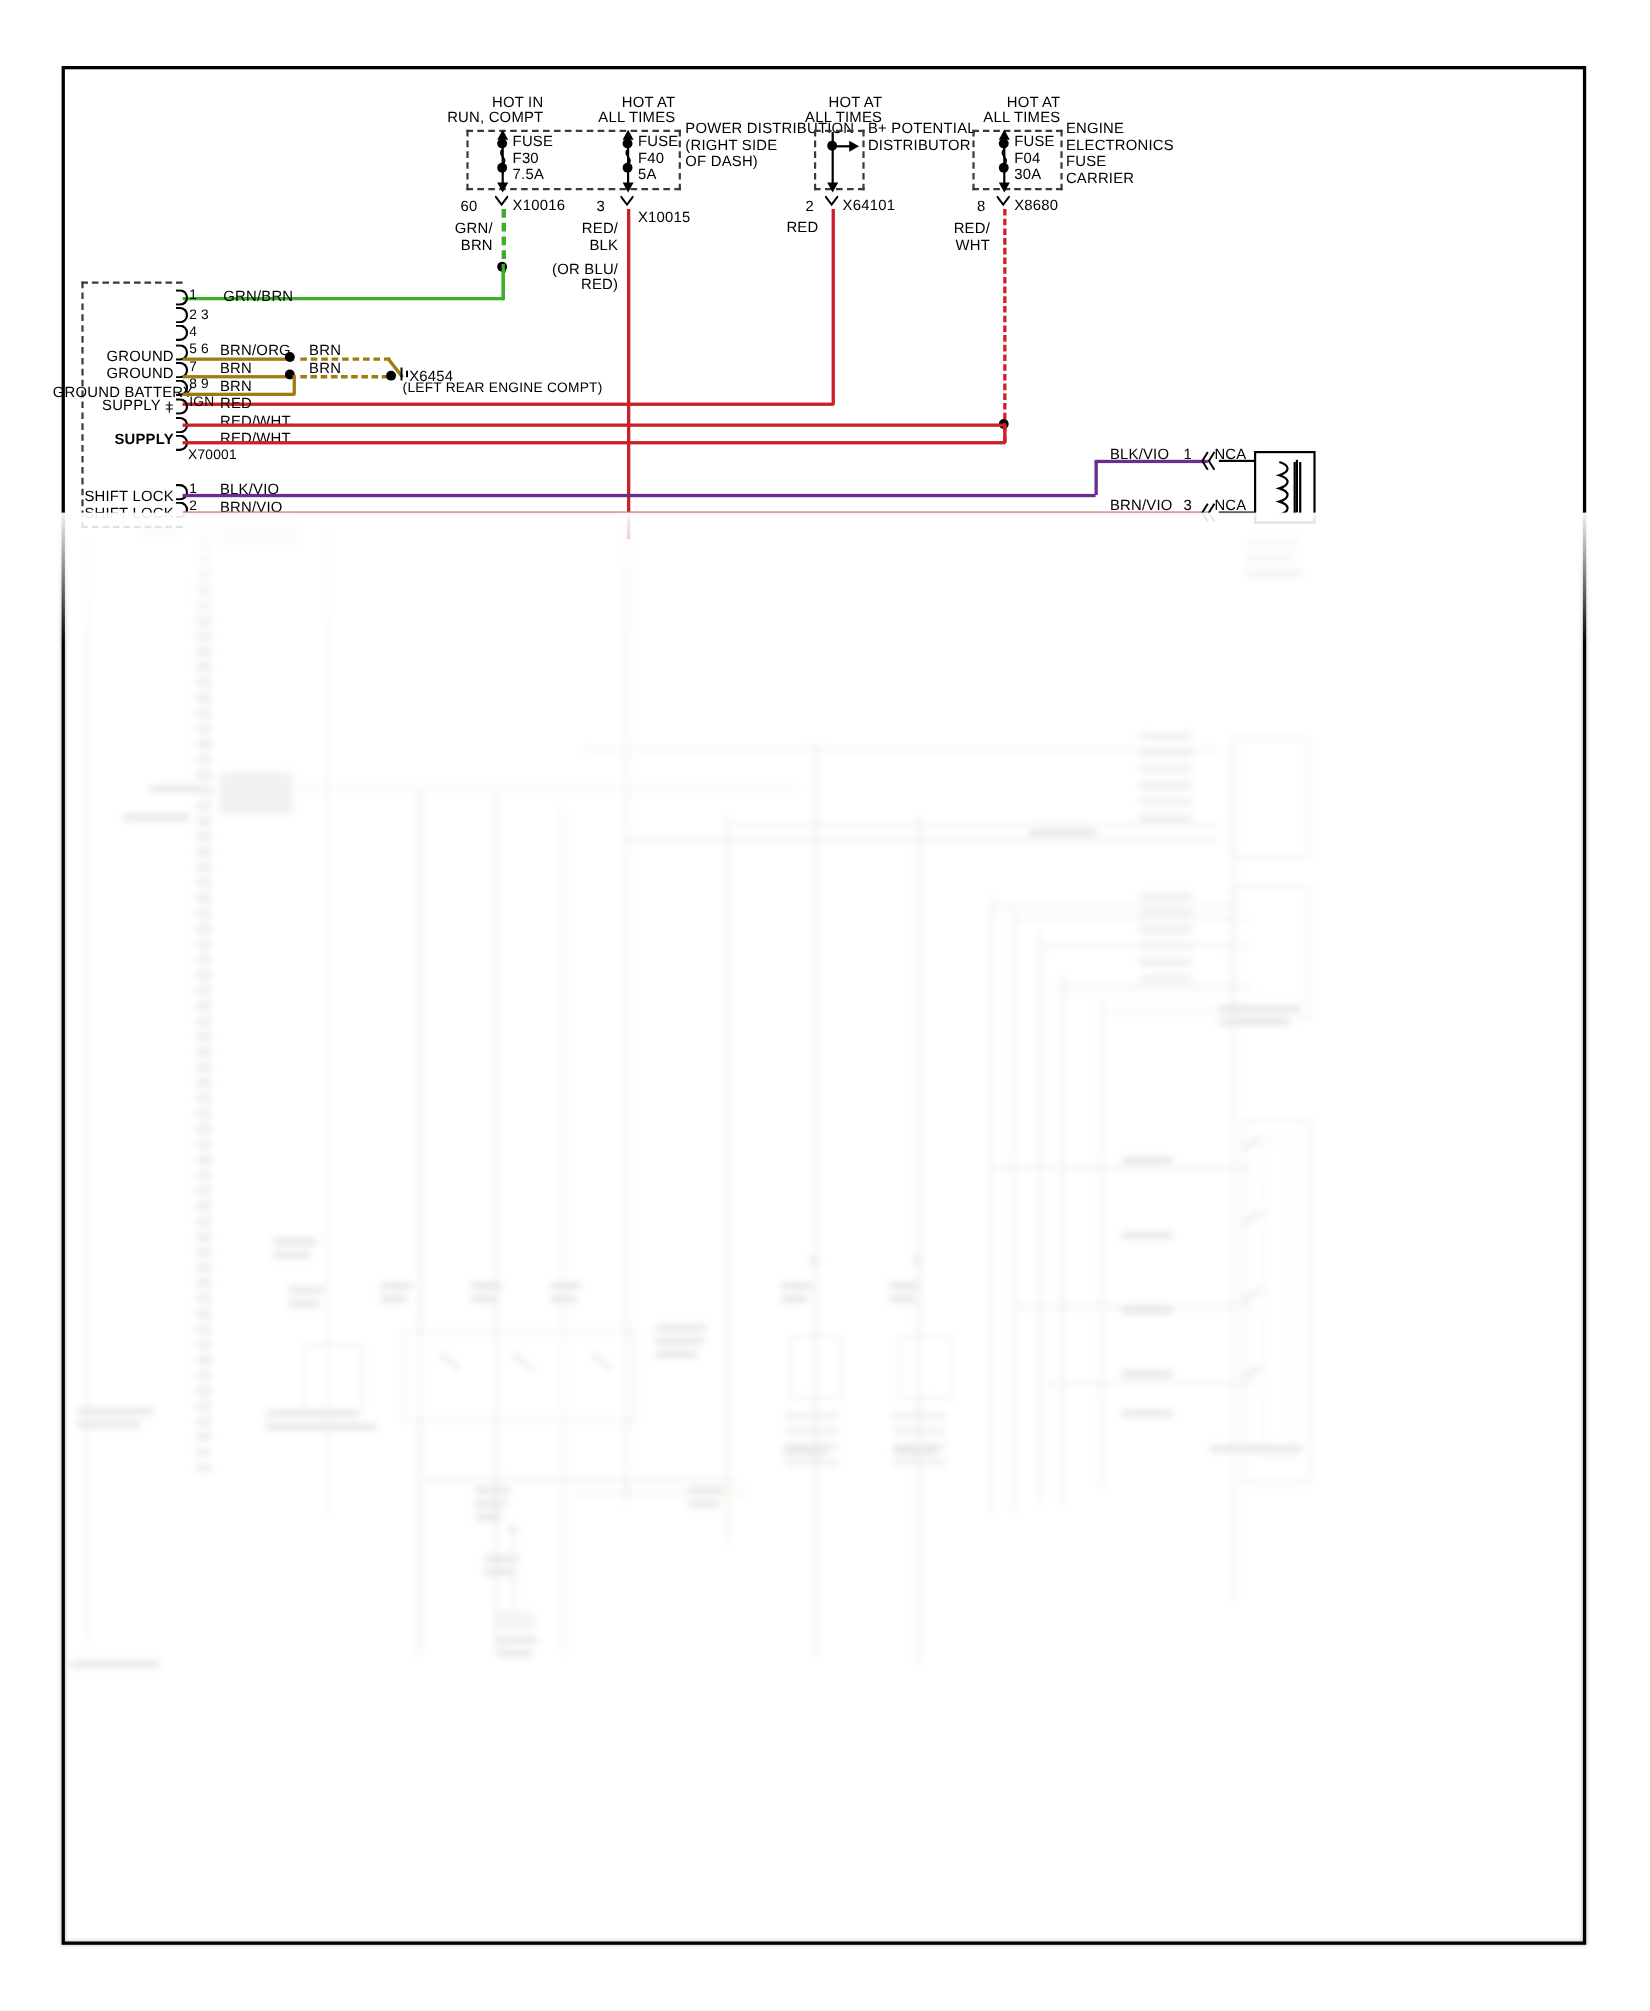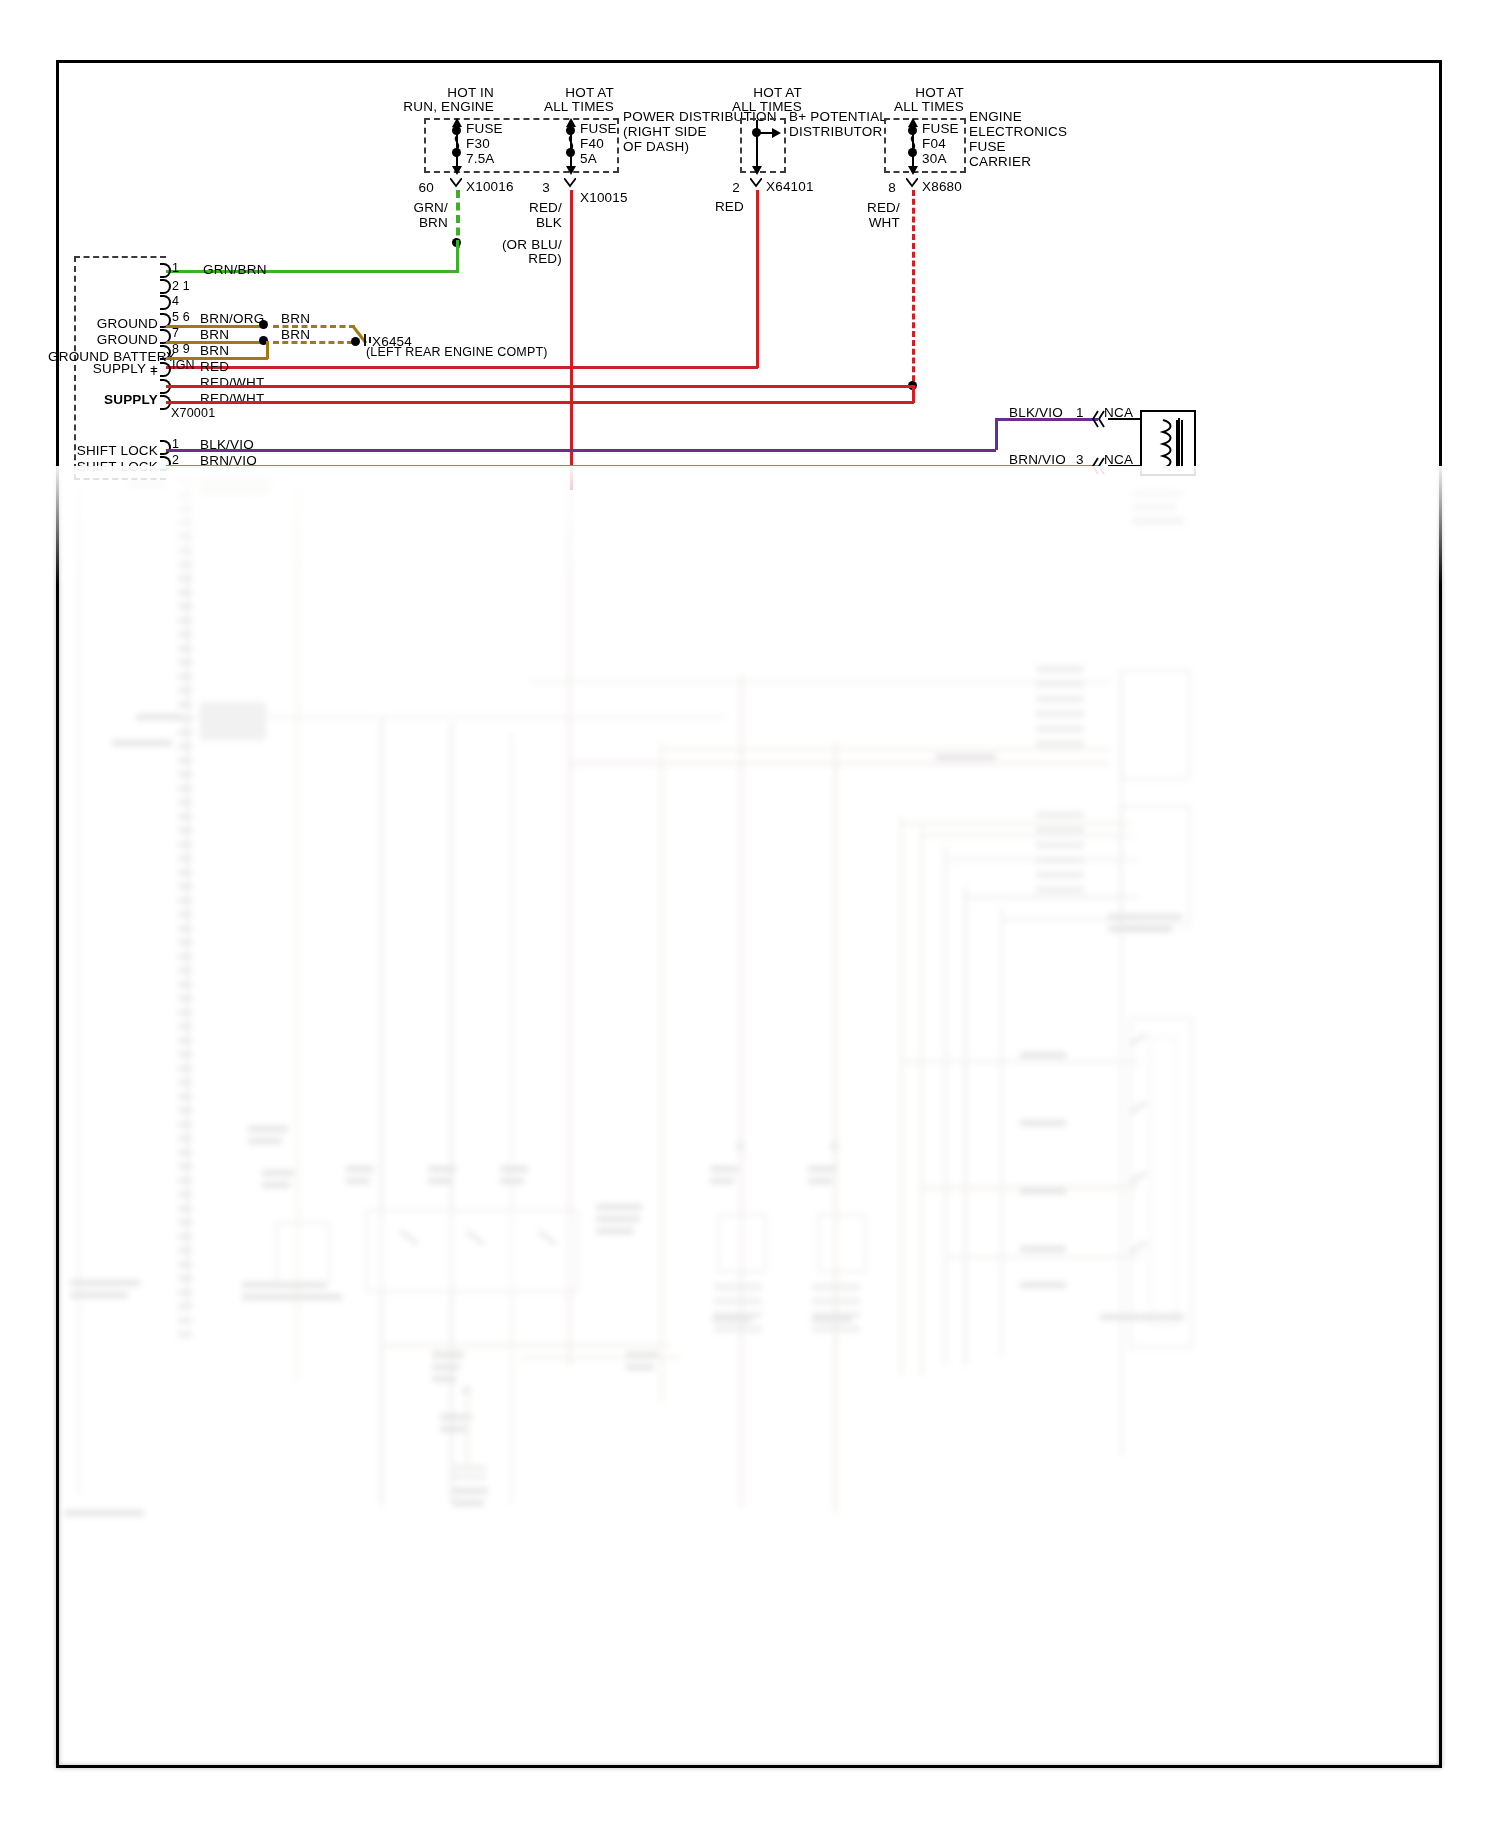--- a/index.html
+++ b/index.html
@@ -58,21 +58,21 @@
 </head>
 <body>
 
 <div id="page">
 
   <div id="sheet"></div>
 
   <div class="box-dash" style="left:424px;top:118px;width:195px;height:55px;"></div>
 
   <div class="lbl c" style="left:398px;top:85px;width:96px;">HOT IN</div>
-  <div class="lbl c" style="left:398px;top:99px;width:96px;">RUN, ENGINE</div>
+  <div class="lbl c" style="left:398px;top:99px;width:96px;">RUN, COMPT</div>
   <div class="wire v blkline" style="left:456px;top:122px;height:50px;"></div>
   <div class="arrowup" style="left:452px;top:118px;"></div>
   <div class="arrowdn" style="left:452px;top:166px;"></div>
   <div class="dot" style="left:452px;top:126px;"></div>
   <div class="dot" style="left:452px;top:148px;"></div>
   <svg class="fuse" style="left:450px;top:130px;" viewBox="0 0 14 22">
     <path d="M7 0 C 1 4, 13 9, 7 13 C 3 17, 9 19, 7 22" stroke="#000" stroke-width="1.6" fill="none"></path>
   </svg>
   <div class="lbl" style="left:466px;top:121px;">FUSE</div>
   <div class="lbl" style="left:466px;top:136px;">F30</div>
@@ -166,21 +166,21 @@
   <div class="lbl" style="left:969px;top:139px;">FUSE</div>
   <div class="lbl" style="left:969px;top:154px;">CARRIER</div>
 
   <div class="box-dash" style="left:74px;top:256px;width:92px;height:224px;border-right:none;"></div>
 
   <div class="pin" style="left:160px;top:263px;"></div>
   <div class="lbl sm" style="left:172px;top:261px;">1</div>
   <div class="lbl" style="left:203px;top:262px;">GRN/BRN</div>
 
   <div class="pin" style="left:160px;top:279px;"></div>
-  <div class="lbl sm" style="left:172px;top:279px;">2 1</div>
+  <div class="lbl sm" style="left:172px;top:279px;">2 3</div>
 
   <div class="pin" style="left:160px;top:295px;"></div>
   <div class="lbl sm" style="left:172px;top:294px;">4</div>
 
   <div class="pin" style="left:160px;top:313px;"></div>
   <div class="lbl sm" style="left:172px;top:310px;">5 6</div>
   <div class="lbl r" style="left:60px;top:316px;width:98px;">GROUND</div>
   <div class="lbl" style="left:200px;top:311px;">BRN/ORG</div>
   <div class="wire h brnline" style="left:166px;top:325px;width:101px;border-top-width:3px;"></div>
   <div class="dot" style="left:259px;top:320px;"></div>

